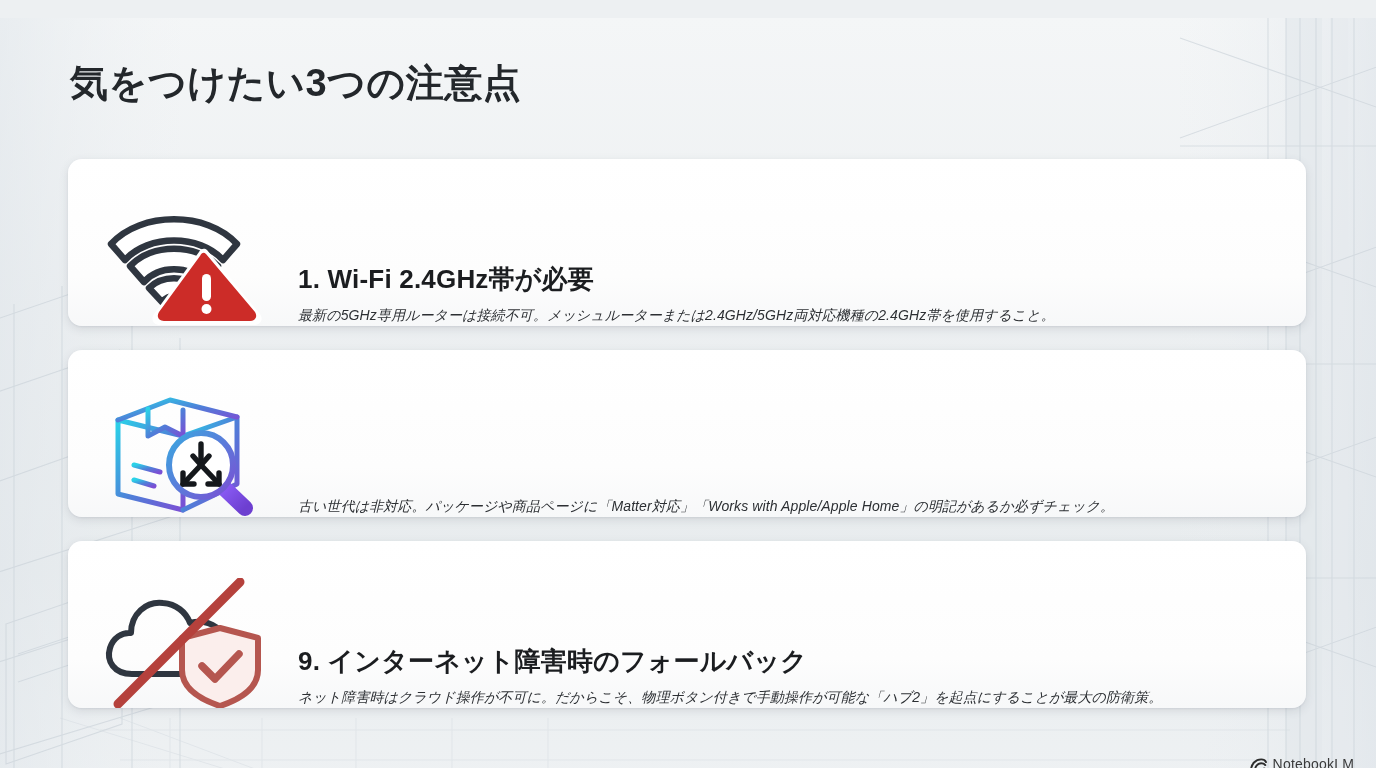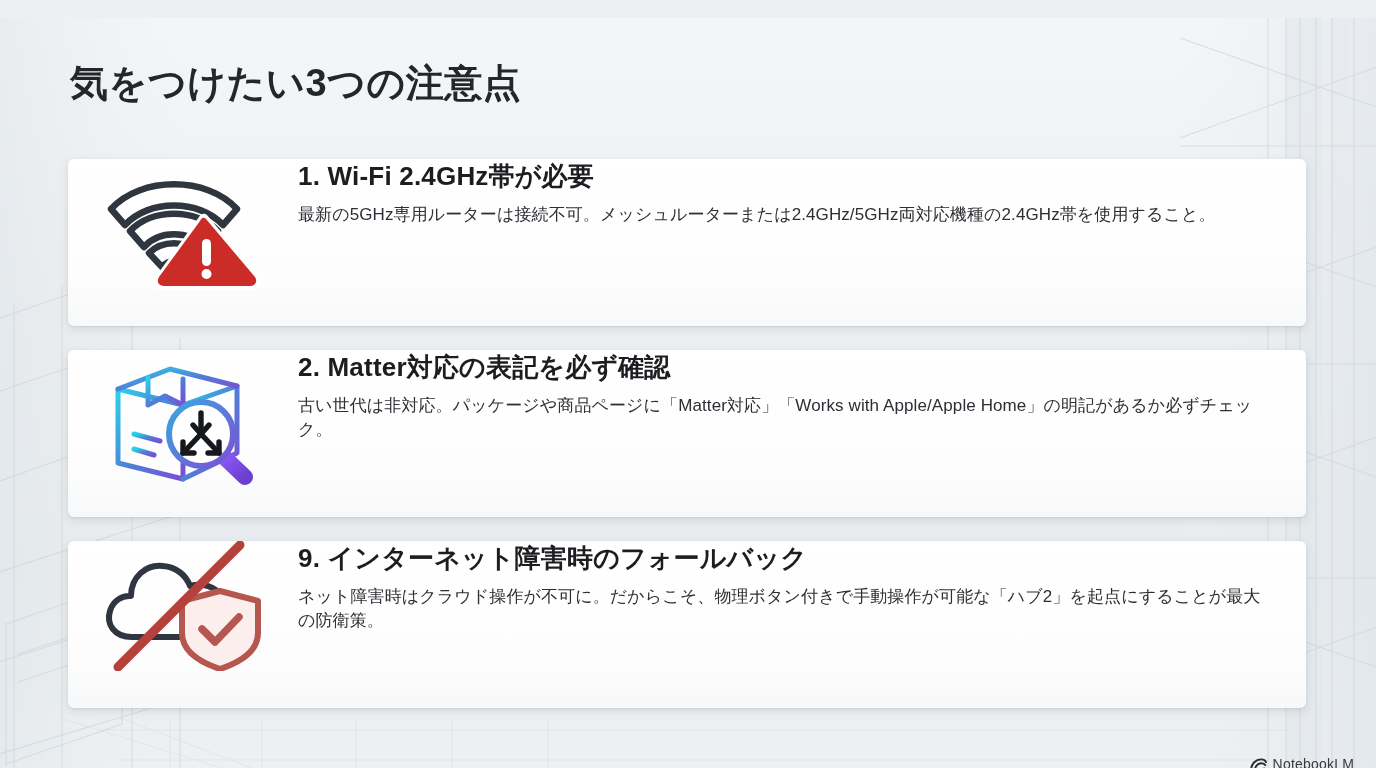--- a/index.html
+++ b/index.html
@@ -52,27 +52,27 @@
   
   .cards {
     position: absolute;
     left: 68px;
     top: 141px;
     width: 1238px;
   }
   .card {
     position: relative;
     display: flex;
-    align-items: flex-start;
+    align-items: flex-end;
     box-sizing: border-box;
     width: 1238px;
     height: 167px;
     margin-bottom: 24px;
     background: linear-gradient(180deg, #ffffff 0%, #fdfdfd 70%, #f7f8f9 100%);
-    border-radius: 6px;
+    border-radius: 14px;
     box-shadow: 0 3px 10px rgba(60, 70, 85, 0.13),
                 0 1px 2px rgba(60, 70, 85, 0.08);
   }
   .card-icon {
     flex: 0 0 auto;
     width: 230px;
     display: flex;
     align-items: center;
     justify-content: center;
   }
@@ -85,25 +85,26 @@
   }
   .card-heading {
     font-size: 26px;
     font-weight: bold;
     color: #1b1d20;
     letter-spacing: 0.2px;
     margin: 0 0 9px 0;
     white-space: nowrap;
   }
   .card-desc {
-    font-size: 17px;
+    font-size: 14px;
     line-height: 1.42;
     color: #2c2f33;
     margin: 0;
     letter-spacing: 0.1px;
+    font-style: italic;
   }
 
   
   .watermark {
     position: absolute;
     right: 22px;
     bottom: 14px;
     display: flex;
     align-items: flex-end;
     gap: 6px;
@@ -267,21 +268,20 @@
               <path d="M75 103 L93 84"></path>
               <path d="M75 92 L75 103 L86 103"></path>
 
               <path d="M111 103 L93 84"></path>
               <path d="M111 92 L111 103 L100 103"></path>
             </g>
           </g>
         </svg>
       </div>
       <div class="card-body">
-        <div class="card-heading">2. Matter対応の表記を必ず確認</div>
         <div class="card-desc">古い世代は非対応。パッケージや商品ページに「Matter対応」「Works with Apple/Apple Home」の明記があるか必ずチェック。</div>
       </div>
     </div>
 
     <div class="card">
       <div class="card-icon">
         <svg width="170" height="130" viewBox="0 0 170 130">
 
           <g fill="none" stroke="#2f3640" stroke-width="6" stroke-linecap="round" stroke-linejoin="round">
             <path d="M34 96

